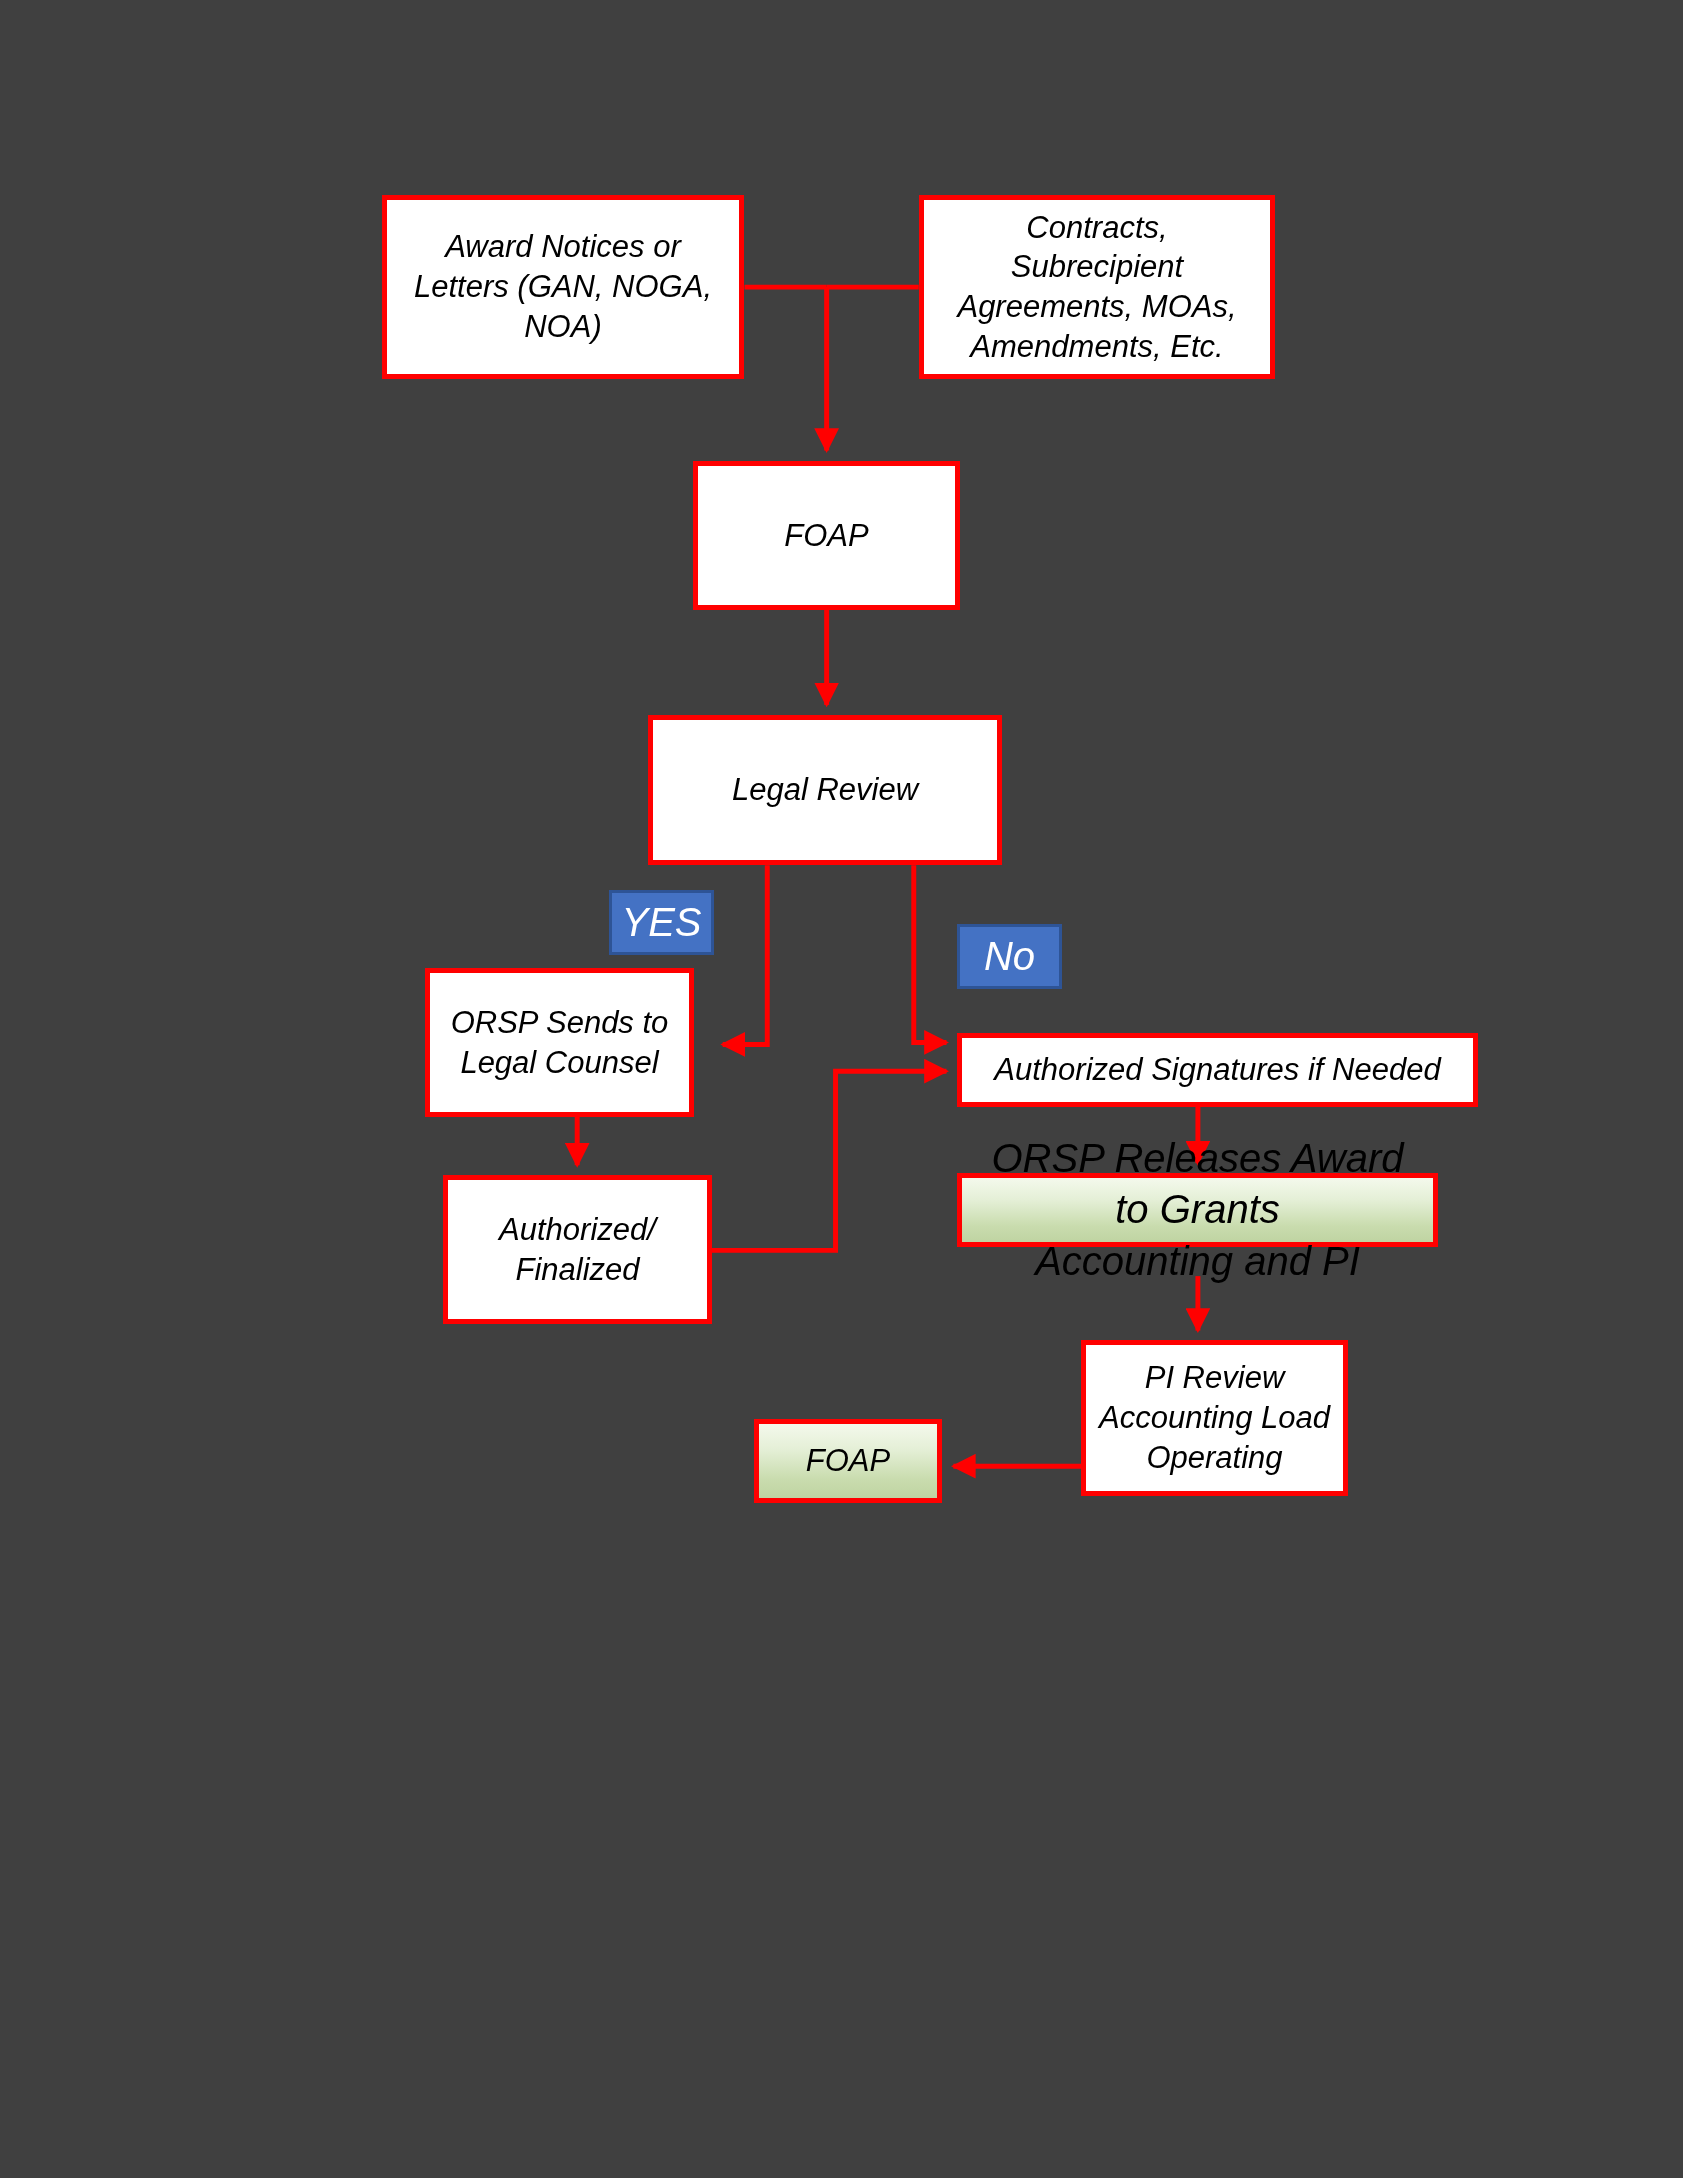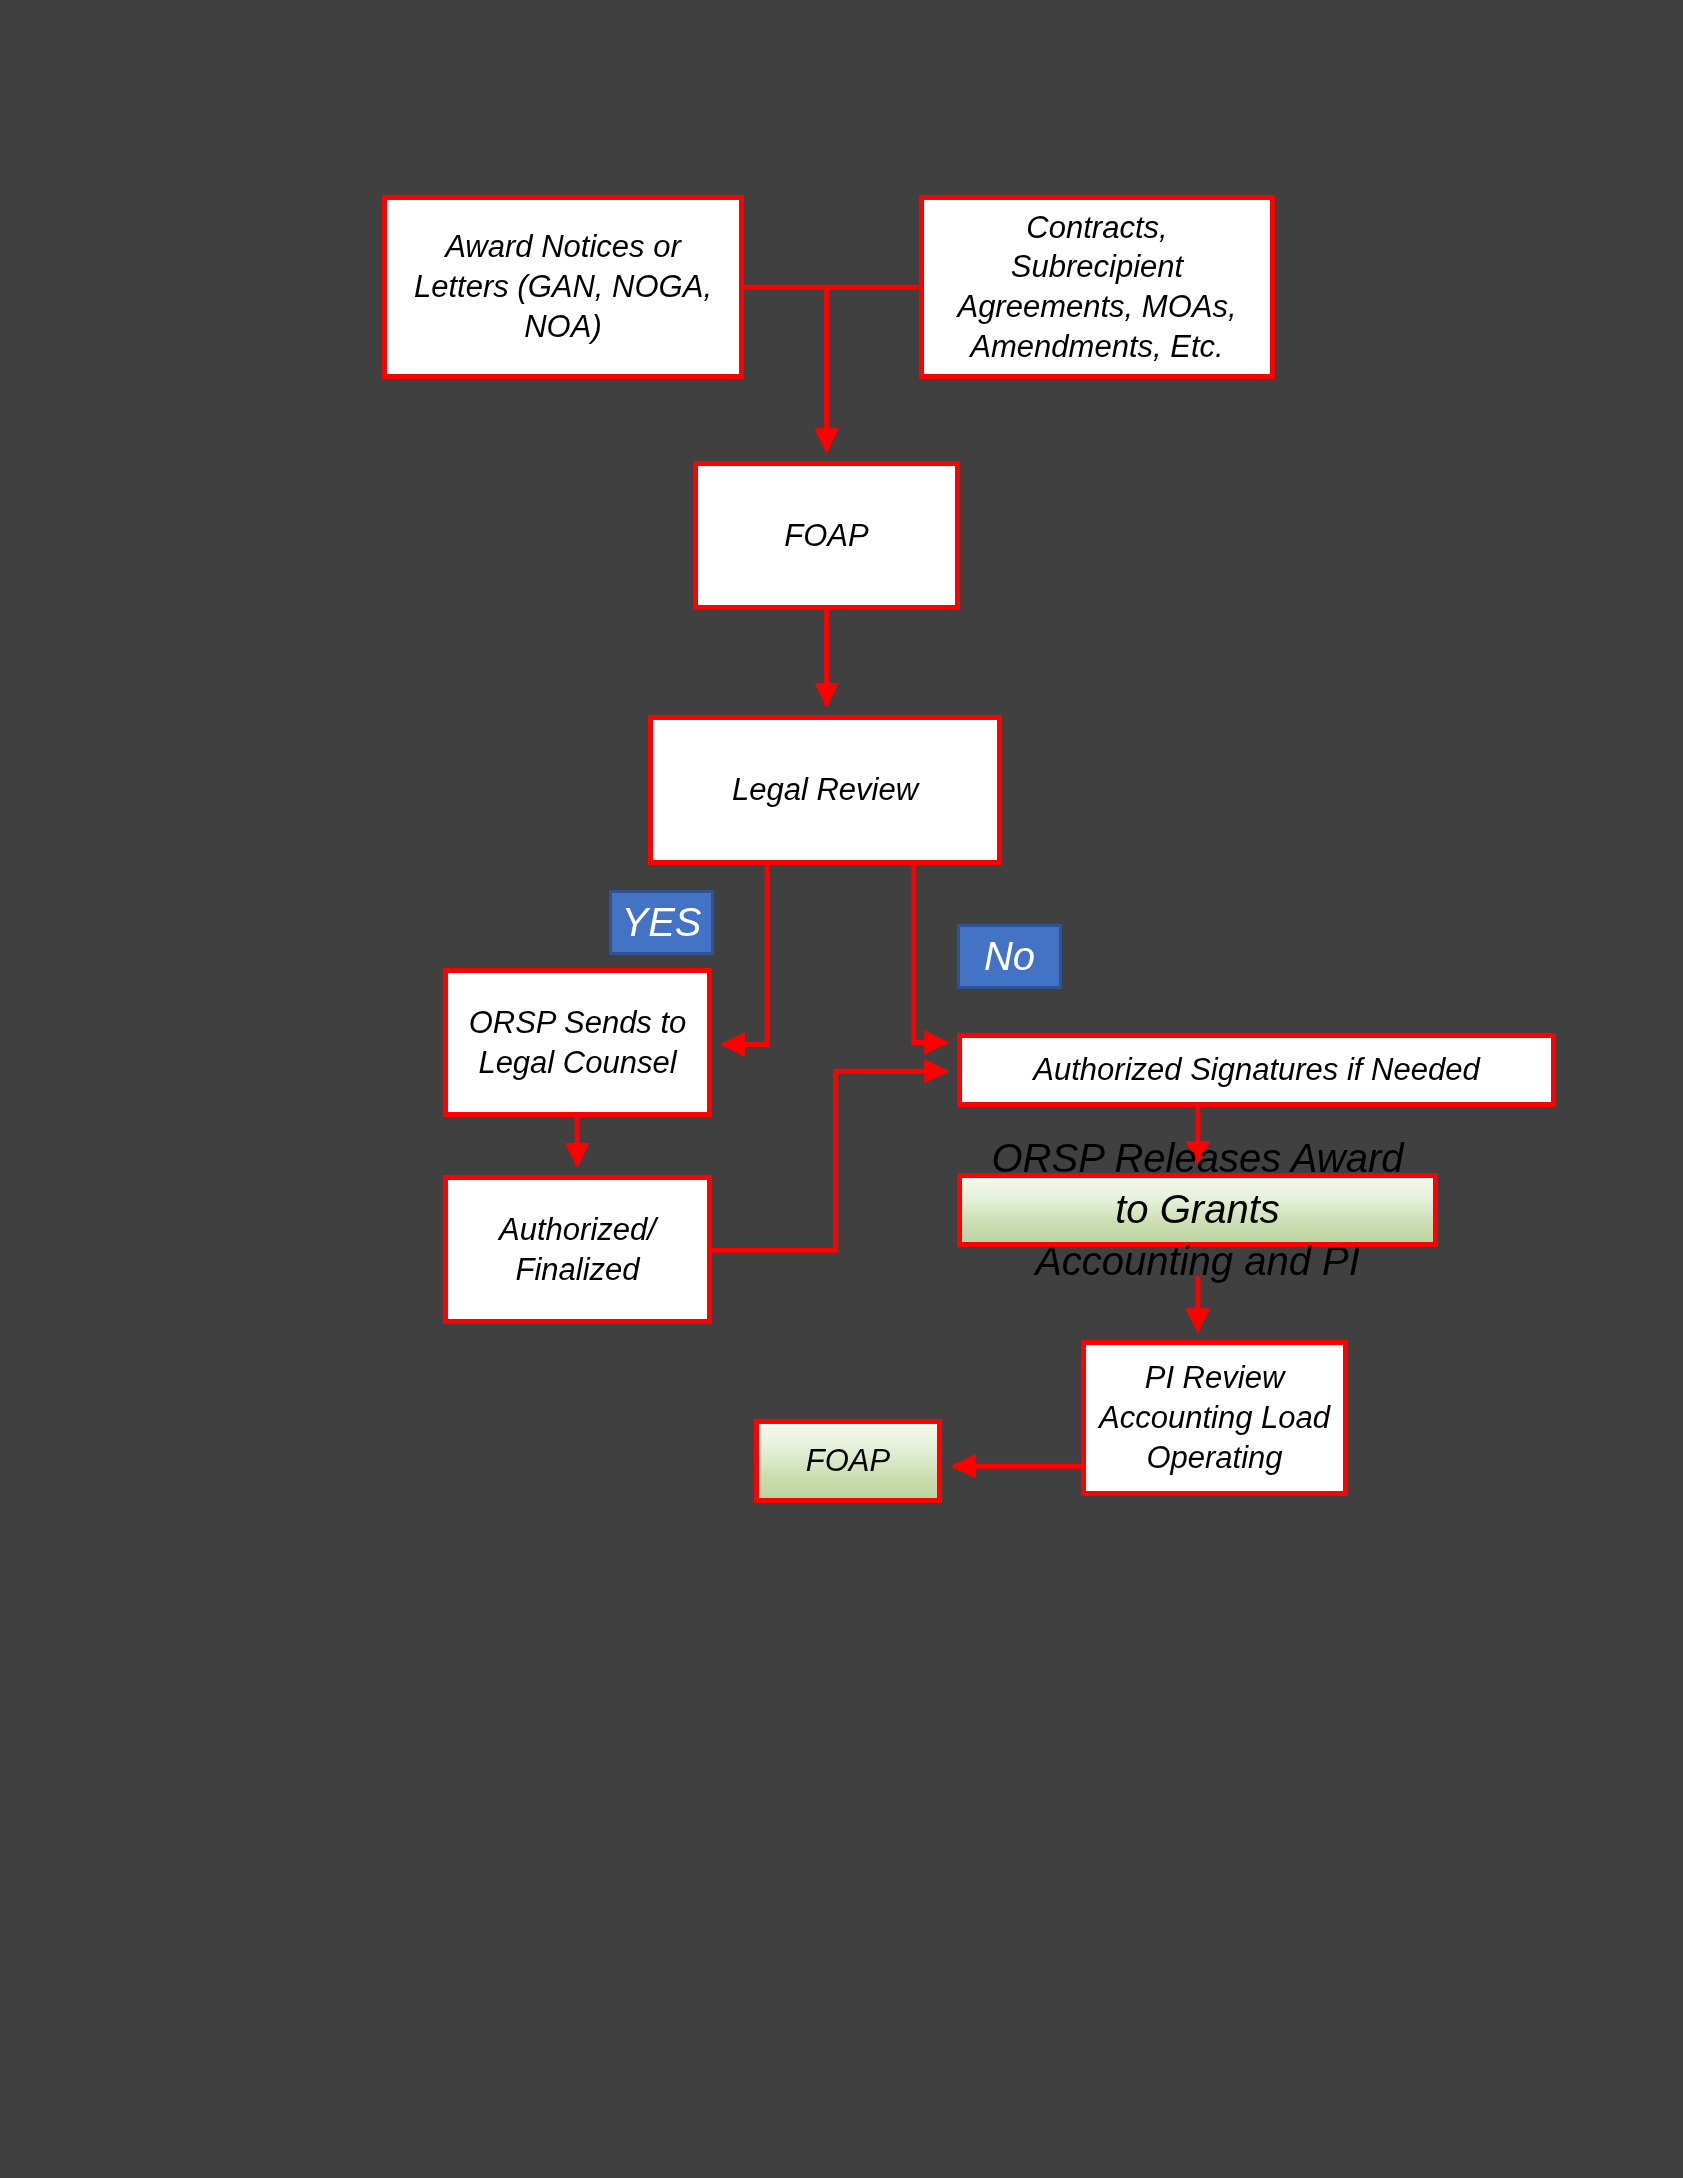--- a/index.html
+++ b/index.html
@@ -118,26 +118,26 @@
   </div>
 
   <div class="node badge f30" style="left:609px; top:890px; width:105px; height:65px;">
     <span class="node-text">YES</span>
   </div>
 
   <div class="node badge f30" style="left:957px; top:924px; width:105px; height:65px;">
     <span class="node-text">No</span>
   </div>
 
-  <div class="node red f31" style="left:443px; top:968px; width:269px; height:149px;">
+  <div class="node red f31" style="left:425px; top:968px; width:269px; height:149px;">
     <span class="node-text">ORSP Sends to
 Legal Counsel</span>
   </div>
 
-  <div class="node red f31" style="left:957px; top:1033px; width:599px; height:74px;">
+  <div class="node red f31" style="left:957px; top:1033px; width:521px; height:74px;">
     <span class="node-text">Authorized Signatures if Needed</span>
   </div>
 
   <div class="node red f31" style="left:443px; top:1175px; width:269px; height:149px;">
     <span class="node-text">Authorized/
 Finalized</span>
   </div>
 
   <div class="node green f30" style="left:957px; top:1173px; width:481px; height:74px;">
     <span class="node-text">ORSP Releases Award to Grants

